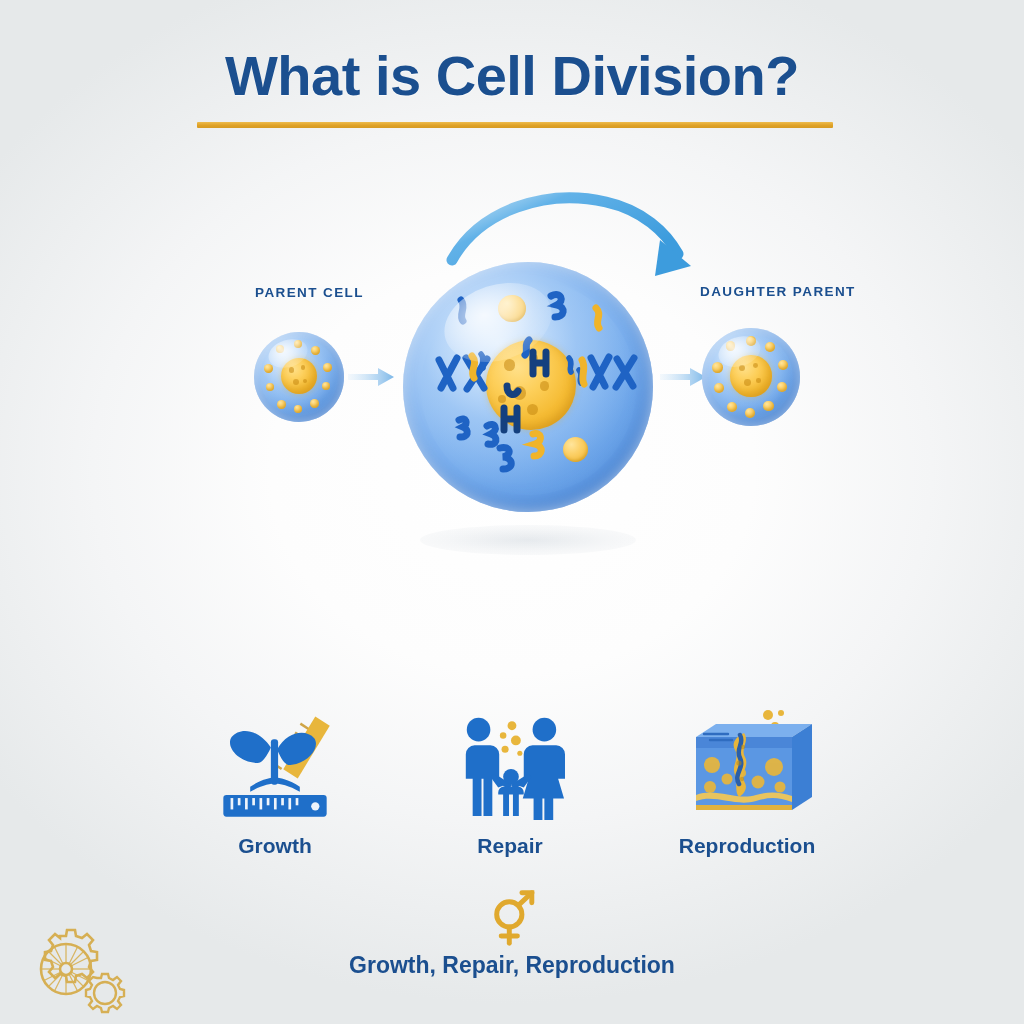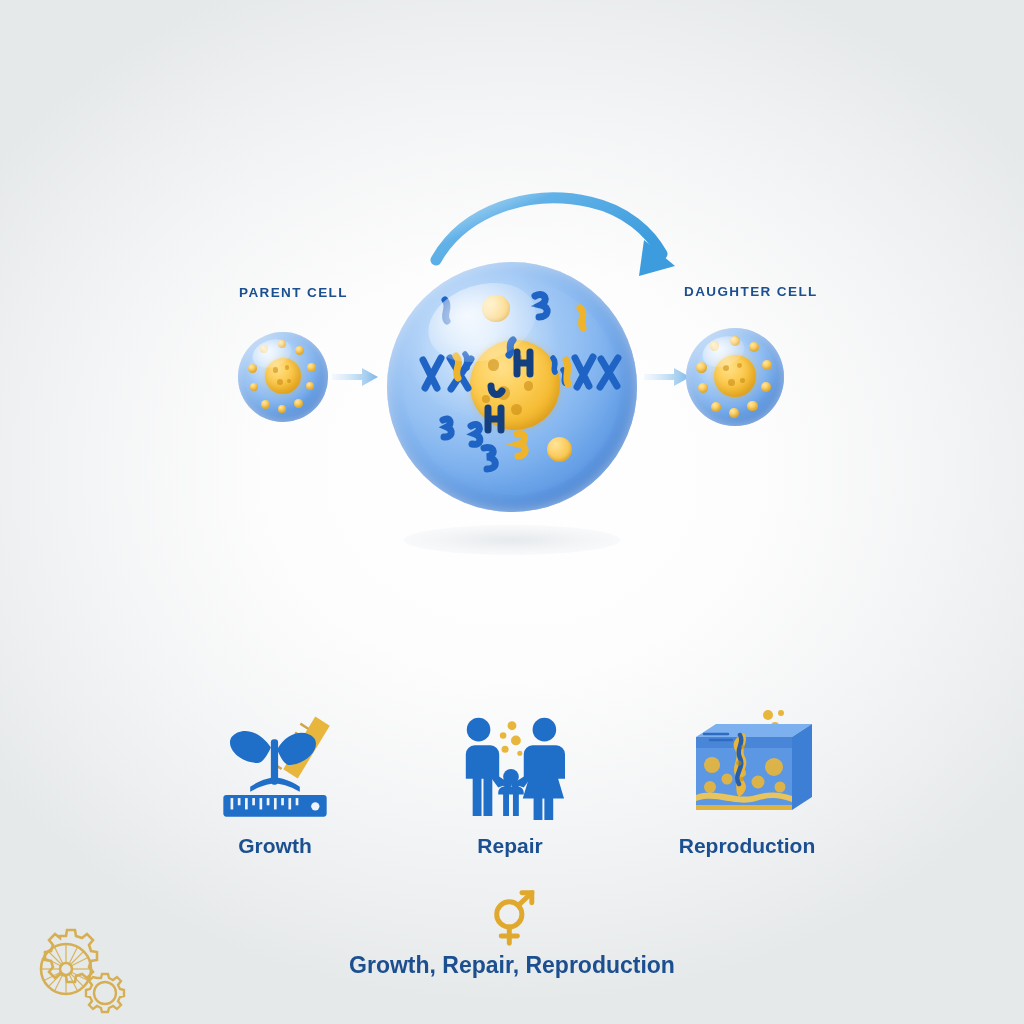--- a/index.html
+++ b/index.html
@@ -44,21 +44,21 @@
     top: 76px;
     width: 636px;
     height: 6px;
     background: linear-gradient(180deg, #eebb4d 0%, #dfa227 55%, #d79b22 100%);
     border-radius: 1px;
   }
 
   
   #diagram {
     position: absolute;
-    left: 0;
+    left: 16px;
     top: 180px;
     width: 816px;
     height: 400px;
   }
   .stage-label {
     position: absolute;
     font-size: 13.5px;
     font-weight: bold;
     letter-spacing: 1.4px;
     color: #1b4f8f;
@@ -227,25 +227,29 @@
     width: 112px;
     height: 92px;
     opacity: 0.85;
   }
 </style>
 </head>
 <body>
 
 <div id="poster">
 
+  <div id="title-block">
+    <div id="page-title">What is Cell Division?</div>
+    <div id="title-underline"></div>
+  </div>
 
   <div id="diagram">
 
     <div class="stage-label" id="label-parent">PARENT CELL</div>
-    <div class="stage-label" id="label-daughter">DAUGHTER CELL</div>
+    <div class="stage-label" id="label-daughter">DAUGHTER PARENT</div>
 
     <svg id="curved-arrow" viewBox="0 0 260 120">
       <defs>
         <linearGradient id="curveGrad" x1="0" y1="0" x2="1" y2="0.6">
           <stop offset="0%" stop-color="#9ed0f2" stop-opacity="0.55"></stop>
           <stop offset="35%" stop-color="#62b2e8"></stop>
           <stop offset="100%" stop-color="#3d9cdd"></stop>
         </linearGradient>
       </defs>
       <path d="M6,72 C34,22 100,0 160,14 C196,22 220,44 232,66" fill="none" stroke="url(#curveGrad)" stroke-width="11" stroke-linecap="round"></path>

